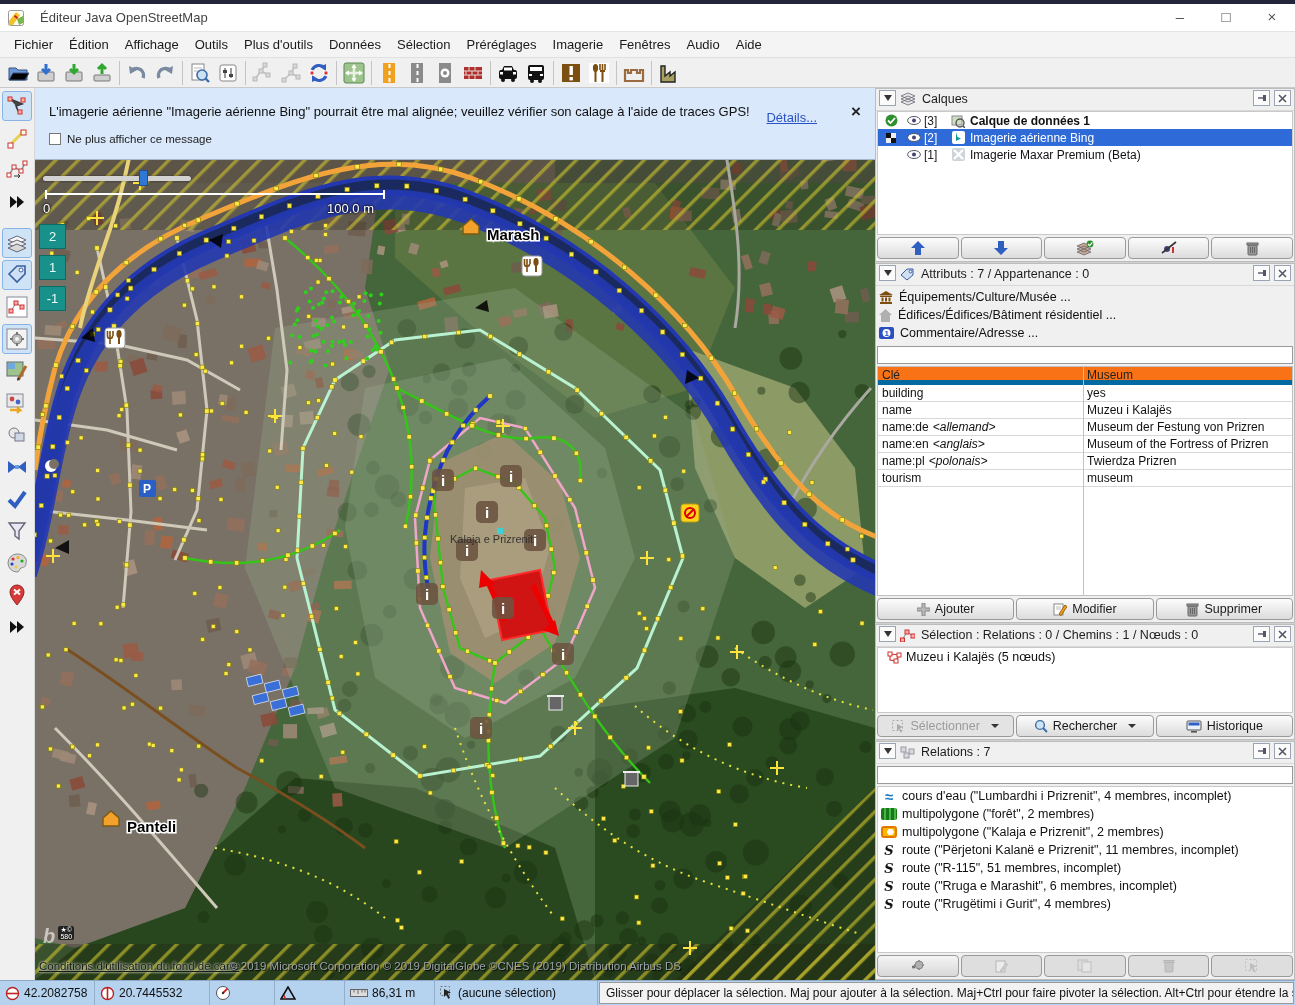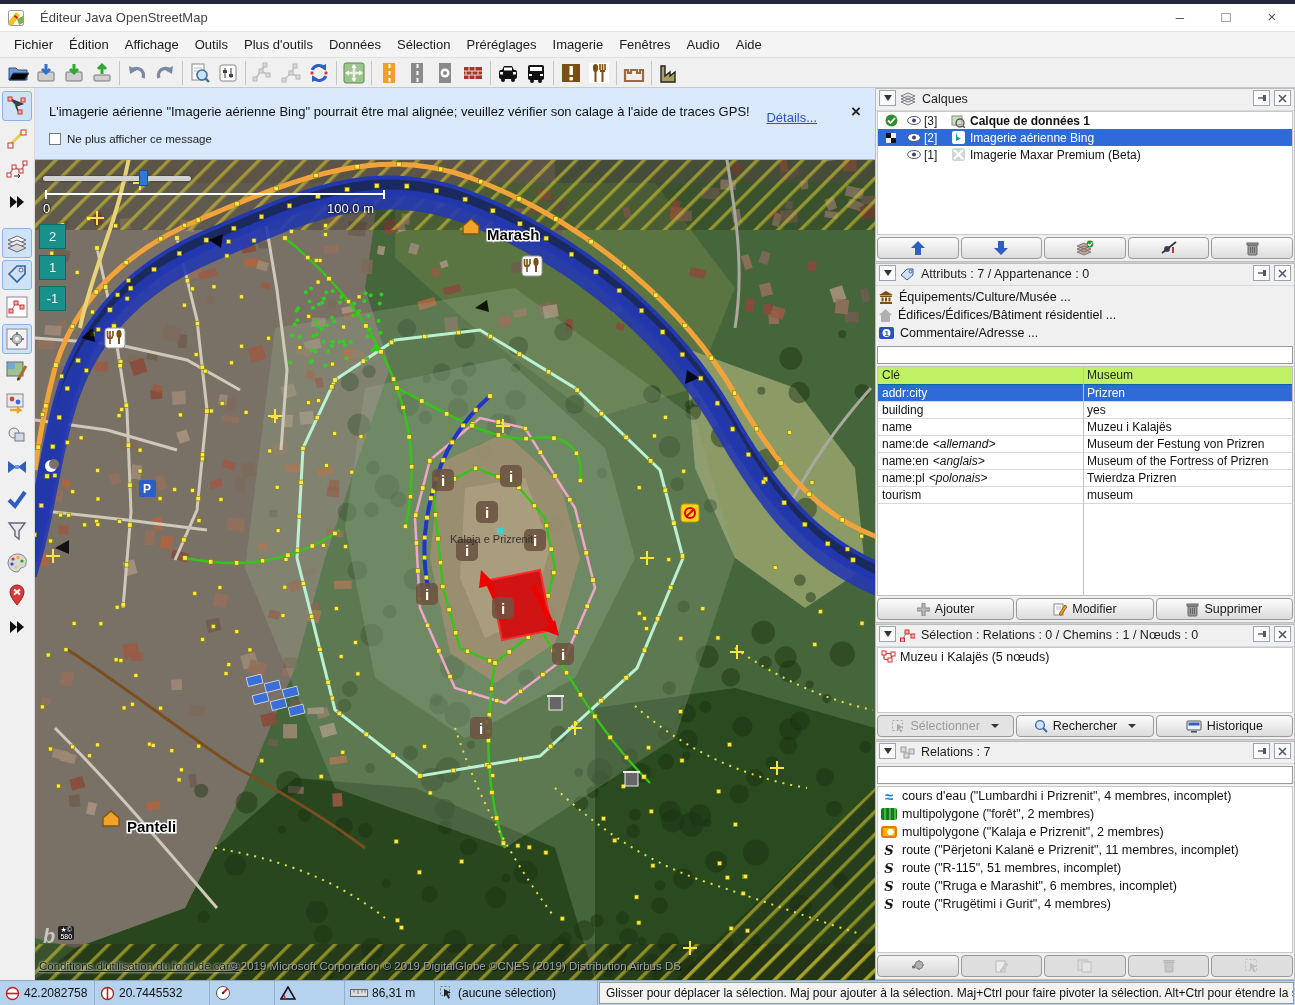--- a/index.html
+++ b/index.html
@@ -66,30 +66,30 @@
   .lrow .c-ic{width:20px;display:flex;justify-content:center}
   .lrow .c-name{flex:1;padding-left:2px;white-space:nowrap}
   .lrow.bold .c-name{font-weight:bold}
   .lrow.selected{background:#2e6bd8}
   .lrow.selected .c-name,.lrow.selected .c-idx{color:#fff}
   
   .preset{display:flex;align-items:center;height:18px;padding-left:3px;gap:6px;font-size:12.5px;color:#101010}
   .tagfilter{height:18px;background:#fff;border:1px solid #9a9a9a;margin:2px 1px}
   .tagtable{flex:1;background:#fff;border:1px solid #c0c0c0;margin:0 1px;position:relative;overflow:hidden}
   .tagtable::after{content:"";position:absolute;left:205px;top:0;bottom:0;width:1px;background:#c2c2c2}
-  .thead{display:flex;height:18px;border-bottom:1px solid #0369a1;background:#bef264}
+  .thead{display:flex;height:18px;border-bottom:5px solid #0369a1;background:#f97316}
   .thead span{font-size:12px;color:#222;padding:1px 4px}
   .thead .k{flex:0 0 205px}
   .trow{display:flex;height:17px;border-bottom:1px solid #d8d8d8;font-size:12px;align-items:center}
   .trow .k{flex:0 0 205px;padding:0 4px;white-space:nowrap;overflow:hidden}
   .trow .k i{font-style:italic;margin-left:4px}
   .trow .v{flex:1;padding:0 4px;white-space:nowrap;overflow:hidden;position:relative;z-index:1}
   .trow.selected{background:#2e6bd8;color:#fff}
   
-  .selrow{display:flex;align-items:flex-start;gap:4px;height:18px;padding:2px 3px;font-size:12.5px}
+  .selrow{display:flex;align-items:flex-end;gap:4px;height:18px;padding:2px 9px;font-size:12.5px}
   .relfilter{height:18px;background:#fff;border:1px solid #9a9a9a;margin:2px 1px;flex:0 0 18px}
   .relrow{display:flex;align-items:center;gap:5px;height:18px;padding-left:3px;font-size:12.5px;white-space:nowrap}
   .ri{display:inline-flex;width:16px;height:13px;align-items:center;justify-content:center;flex:0 0 16px}
   .ri.waterway::before{content:"≈";color:#1679c6;font-weight:bold;font-size:15px}
   .ri.forest{background:repeating-linear-gradient(90deg,#157a15 0 3px,#49b349 3px 5px);border-radius:2px;height:12px}
   .ri.multipolygon{background:radial-gradient(circle at 62% 50%,#fff 0 3px,#ffb400 3.5px);border:2px solid #e07800;border-radius:3px;width:14px;height:12px}
   .ri.route::before{content:"S";font-family:"DejaVu Serif",serif;font-style:italic;font-weight:bold;font-size:13px;color:#111}
   .ddcaret{width:0;height:0;border:4px solid transparent;border-top-color:#333;margin-left:6px;margin-top:4px}
   .iconbtns button{background:#dedede}
   .iconbtns button:first-child{background:linear-gradient(#f4f4f4,#d8d8d8)}
@@ -1653,24 +1653,20 @@
           </div>
         </div>
         <div class="tagfilter"></div>
         <div class="tagtable">
           <div class="thead">
             <span class="k">Clé</span>
             <span class="v">Museum</span>
           </div>
           <div>
 
-              <div class="trow selected">
-                <span class="k"><span>addr:city</span><i></i></span>
-                <span class="v">Prizren</span>
-              </div>
 
               <div class="trow">
                 <span class="k"><span>building</span><i></i></span>
                 <span class="v">yes</span>
               </div>
 
               <div class="trow">
                 <span class="k"><span>name</span><i></i></span>
                 <span class="v">Muzeu i Kalajës</span>
               </div>

